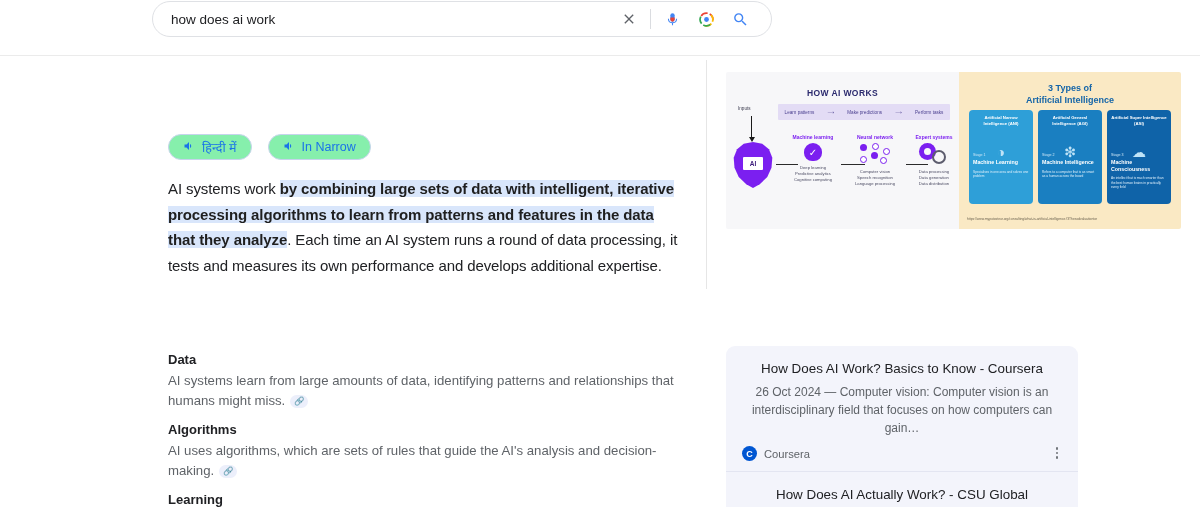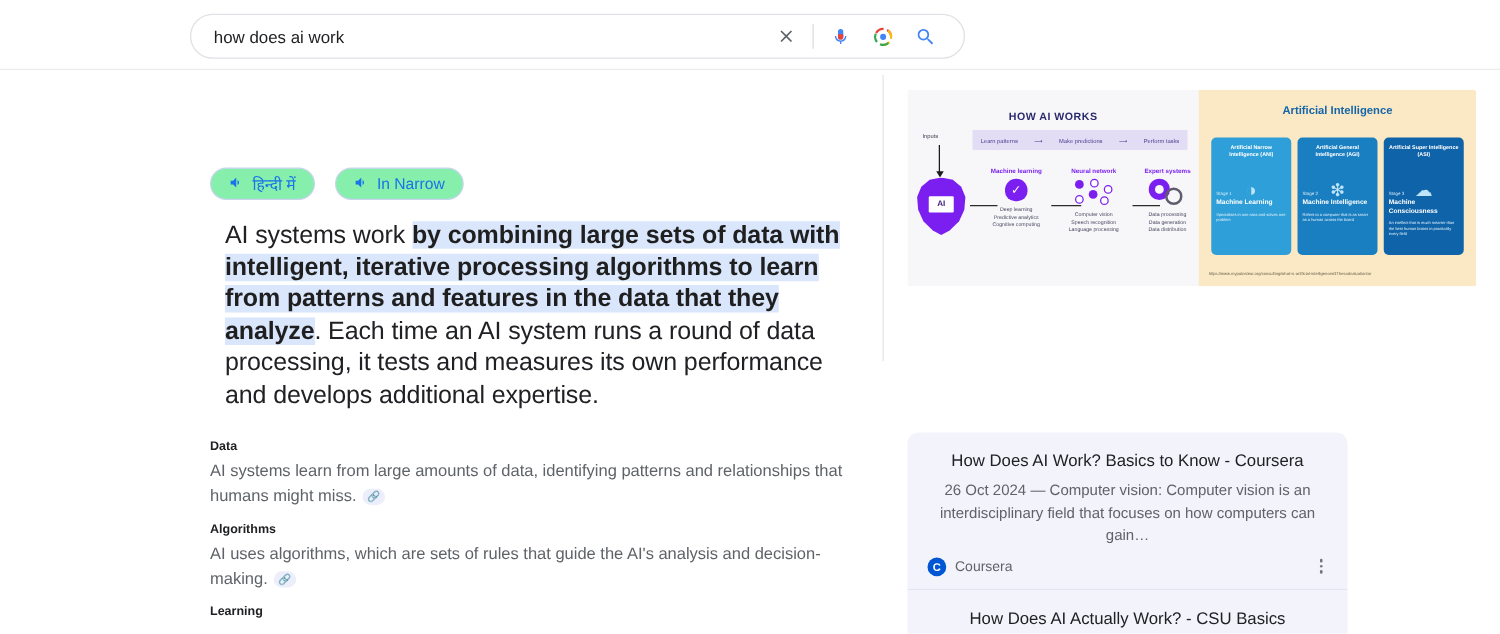--- a/index.html
+++ b/index.html
@@ -40,21 +40,21 @@
     clip-path: polygon(38% 0%, 72% 6%, 86% 30%, 70% 58%, 80% 86%, 52% 100%, 26% 88%, 34% 60%, 14% 32%, 18% 10%);
   }
   .doodle-o .shape2 {
     position:absolute; left:5px; top:4px; width:10px; height:20px;
     background:#1b1b1b;
     clip-path: polygon(40% 0%, 80% 20%, 62% 50%, 84% 78%, 44% 100%, 12% 74%, 30% 46%, 8% 18%);
     opacity:.9;
   }
 
   .searchbar {
-    position:absolute; left:152px; top:11px;
+    position:absolute; left:152px; top:1px;
     width:620px; height:36px;
     border:1px solid #dfe1e5; border-radius:24px;
     background:#fff; display:flex; align-items:center;
   }
   .search-input {
     flex:1; border:none; outline:none; background:transparent;
     font-family:"Liberation Sans", sans-serif; font-size:13.5px; color:#202124;
     padding:0 8px 0 18px; height:32px;
   }
   .sb-icons { display:flex; align-items:center; padding-right:14px; gap:0; }
@@ -79,34 +79,34 @@
     display:inline-flex; align-items:center; gap:7px;
     height:26px; padding:0 14px;
     border:1px solid #c6d4ec; border-radius:14px;
     color:#1a73e8; background:#86efac; cursor:pointer;
     font-size:12.5px; white-space:nowrap;
   }
   .spk { flex:0 0 auto; }
 
   
   .answer {
-    position:absolute; left:180px; top:120px; width:516px;
-    font-size:20px; line-height:25.5px; color:#202124;
+    position:absolute; left:168px; top:120px; width:516px;
+    font-size:15px; line-height:25.5px; color:#202124;
     letter-spacing:-0.1px;
   }
   .hl {
     background:#d9e6fb; font-weight:700; color:#1f1f1f;
     box-decoration-break:clone; -webkit-box-decoration-break:clone;
   }
 
   
   .sections { position:absolute; left:168px; top:296px; width:512px; }
   .sec { margin-bottom:11px; }
   .sec-h {
-    font-size:10px; font-weight:700; color:#202124; margin-bottom:4px;
+    font-size:13px; font-weight:700; color:#202124; margin-bottom:4px;
     letter-spacing:0;
   }
   .sec-b {
     font-size:13.2px; line-height:20px; color:#5f6368;
   }
   .linkbadge {
     display:inline-flex; align-items:center; justify-content:center;
     width:18px; height:13px; border-radius:7px;
     background:#eceffb; color:#6b7280; font-size:8.5px;
     vertical-align:1px; margin-left:5px; cursor:pointer;
@@ -361,20 +361,21 @@
               <span class="gear g2"></span>
           </div>
           <div class="ia-sub" style="white-space:pre-line;">Data processing
 Data generation
 Data distribution</div>
         </div>
       </div>
 
       <div class="img-card img-b">
         <div class="ib-title">
+          <div>3 Types of</div>
           <div>Artificial Intelligence</div>
         </div>
         <div class="ib-cards">
           <div class="ib-card c1">
             <div class="ib-h">Artificial Narrow Intelligence (ANI)</div>
             <div class="ib-ico">◑</div>
             <div class="ib-stage"><span>Stage 1</span><b>Machine Learning</b></div>
             <div class="ib-li">Specialises in one area and solves one problem</div>
           </div>
           <div class="ib-card c2">
@@ -404,19 +405,19 @@
           <span class="res-srcname">Coursera</span>
         </div>
         <div class="kebab">
             <i></i>
             <i></i>
             <i></i>
           </div>
       </div>
 
       <div class="res">
-        <div class="res-title">How Does AI Actually Work? - CSU Basics</div>
+        <div class="res-title">How Does AI Actually Work? - CSU Global</div>
 
       </div>
 
     </div>
   </div>
 </div>
 
 </body></html>

